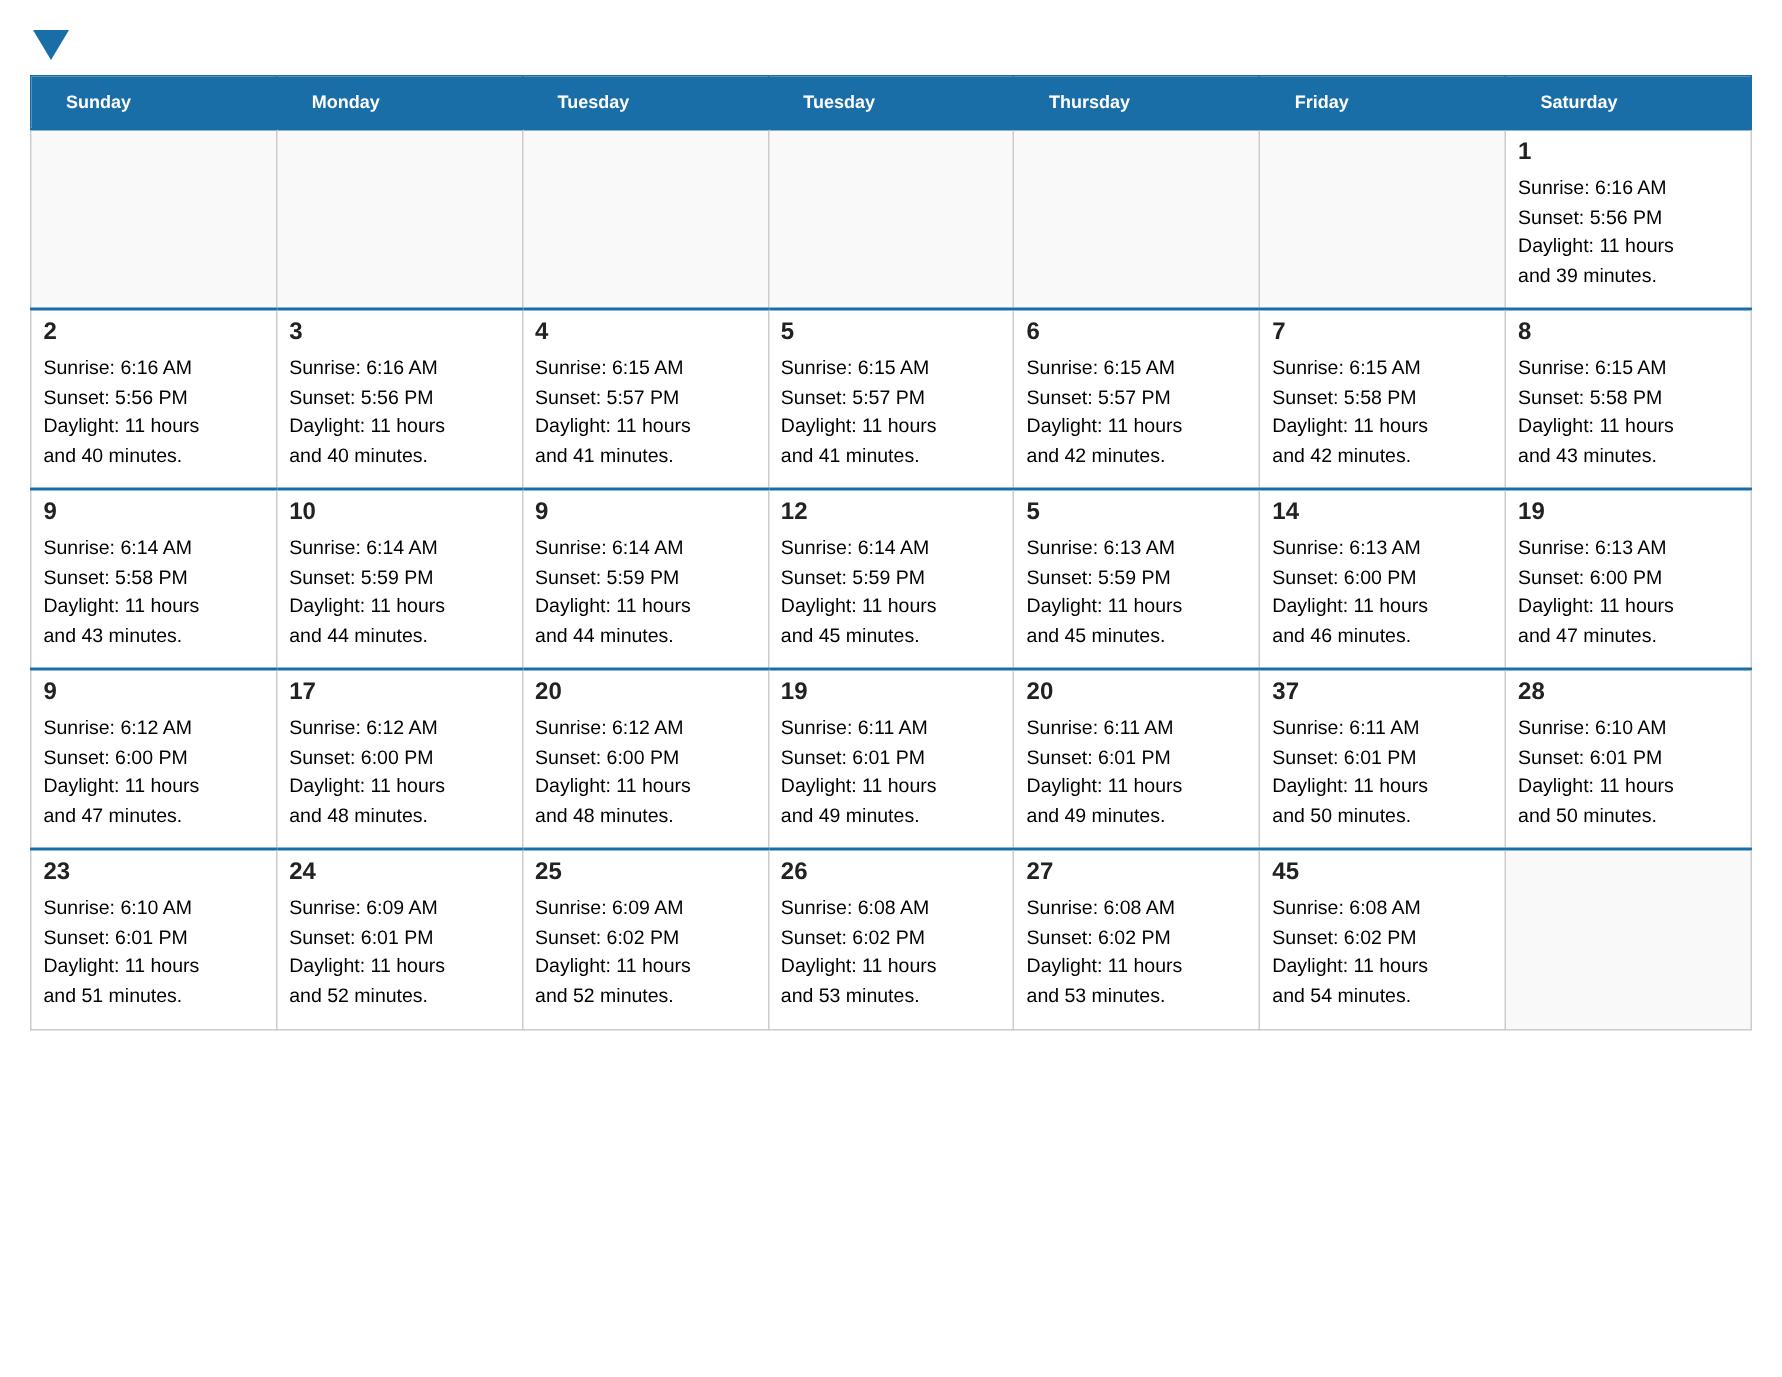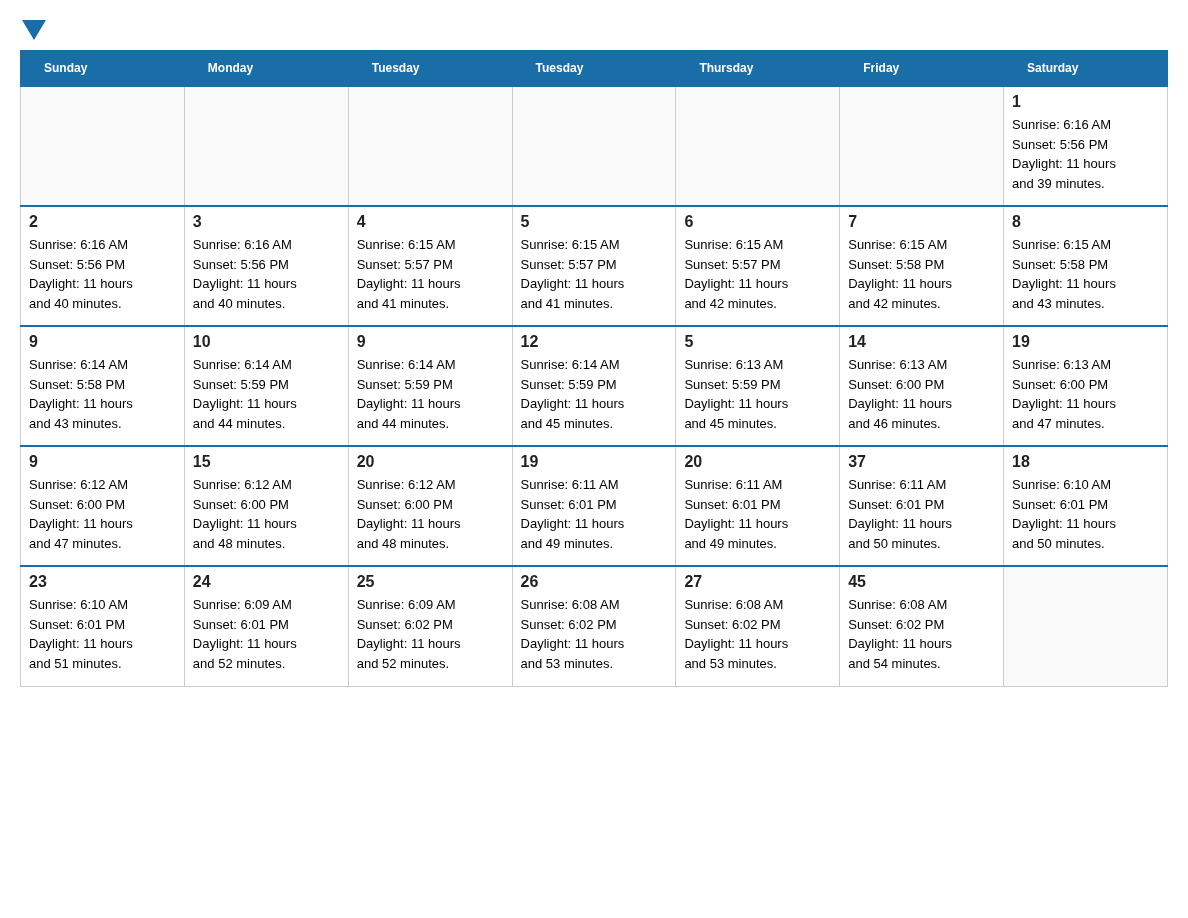--- a/index.html
+++ b/index.html
@@ -199,41 +199,41 @@
           <span class="day-number">19</span>
           <div class="day-info">Sunrise: 6:13 AM<br>Sunset: 6:00 PM<br>Daylight: 11 hours<br>and 47 minutes.</div>
         </td>
       </tr>
       <tr class="week-row">
         <td>
           <span class="day-number">9</span>
           <div class="day-info">Sunrise: 6:12 AM<br>Sunset: 6:00 PM<br>Daylight: 11 hours<br>and 47 minutes.</div>
         </td>
         <td>
-          <span class="day-number">15</span>
+          <span class="day-number">17</span>
           <div class="day-info">Sunrise: 6:12 AM<br>Sunset: 6:00 PM<br>Daylight: 11 hours<br>and 48 minutes.</div>
         </td>
         <td>
           <span class="day-number">20</span>
           <div class="day-info">Sunrise: 6:12 AM<br>Sunset: 6:00 PM<br>Daylight: 11 hours<br>and 48 minutes.</div>
         </td>
         <td>
           <span class="day-number">19</span>
           <div class="day-info">Sunrise: 6:11 AM<br>Sunset: 6:01 PM<br>Daylight: 11 hours<br>and 49 minutes.</div>
         </td>
         <td>
           <span class="day-number">20</span>
           <div class="day-info">Sunrise: 6:11 AM<br>Sunset: 6:01 PM<br>Daylight: 11 hours<br>and 49 minutes.</div>
         </td>
         <td>
           <span class="day-number">37</span>
           <div class="day-info">Sunrise: 6:11 AM<br>Sunset: 6:01 PM<br>Daylight: 11 hours<br>and 50 minutes.</div>
         </td>
         <td>
-          <span class="day-number">18</span>
+          <span class="day-number">28</span>
           <div class="day-info">Sunrise: 6:10 AM<br>Sunset: 6:01 PM<br>Daylight: 11 hours<br>and 50 minutes.</div>
         </td>
       </tr>
       <tr class="week-row">
         <td>
           <span class="day-number">23</span>
           <div class="day-info">Sunrise: 6:10 AM<br>Sunset: 6:01 PM<br>Daylight: 11 hours<br>and 51 minutes.</div>
         </td>
         <td>
           <span class="day-number">24</span>

